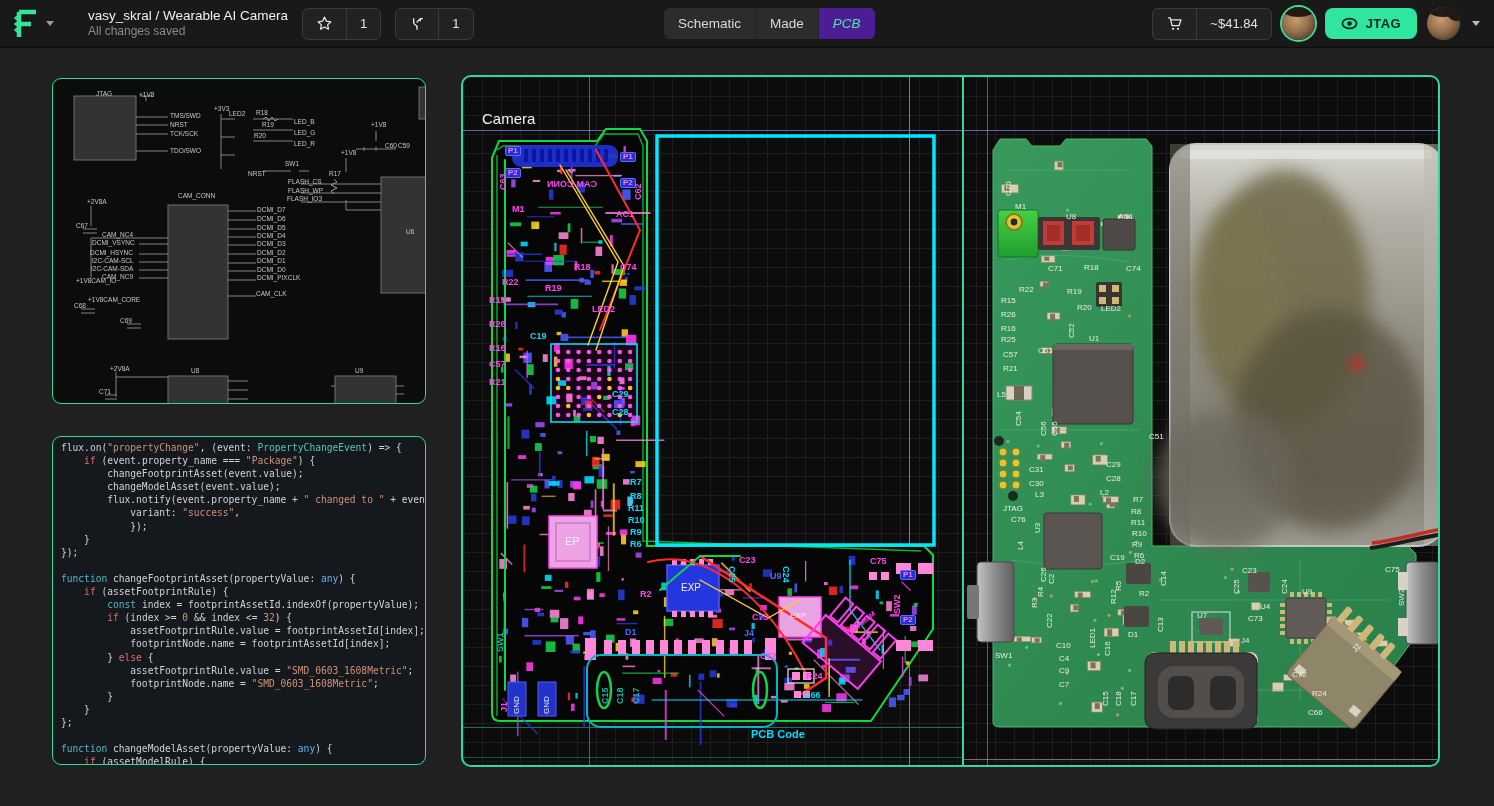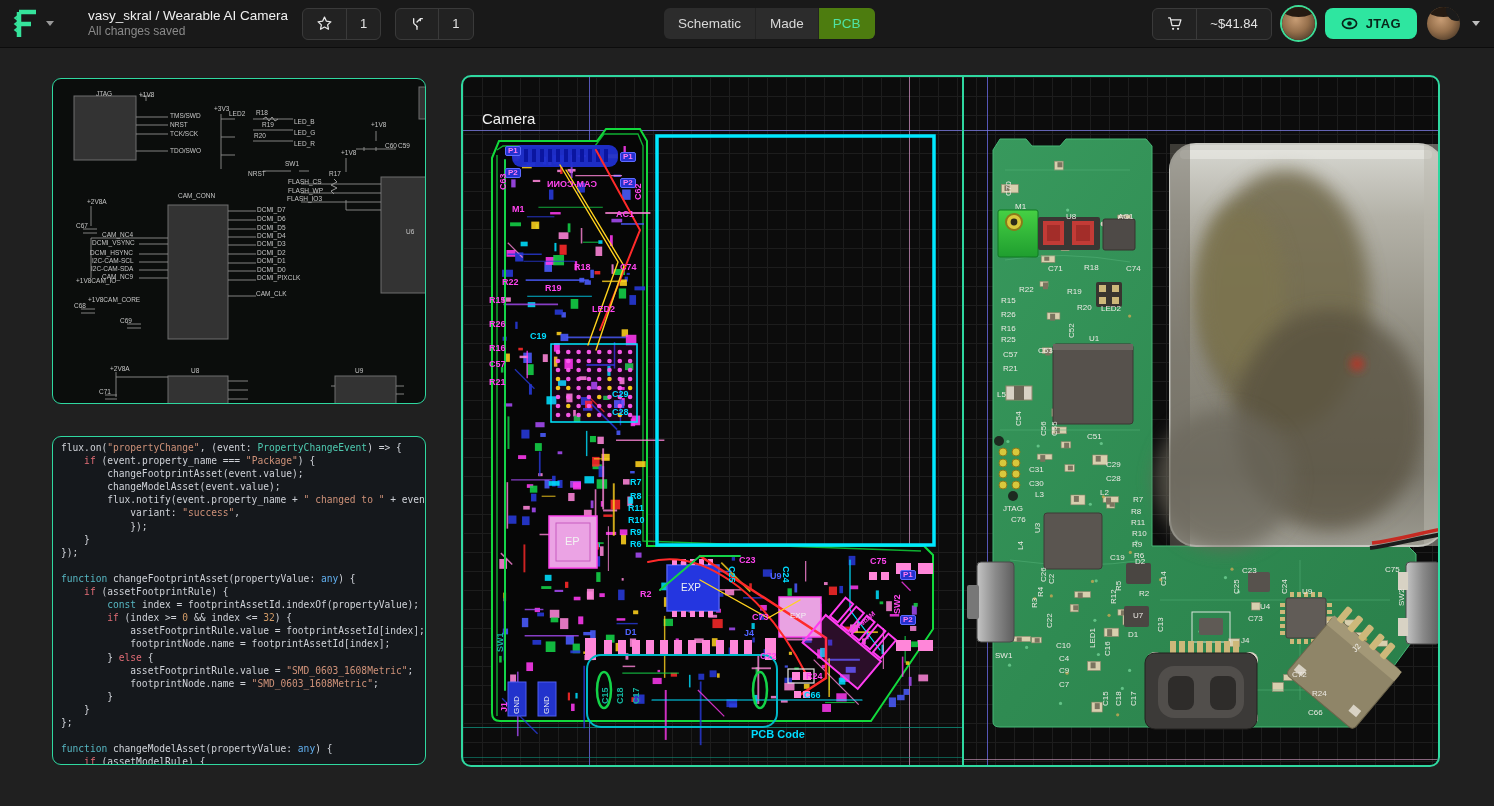--- a/index.html
+++ b/index.html
@@ -17,21 +17,21 @@
   .proj .s{color:#8a8a8a;font-size:12px;}
   .pill-group{display:flex;align-items:stretch;border:1px solid #3a3a3a;border-radius:6px;
     overflow:hidden;height:30px;margin-left:14px;background:#222;}
   .pill-cell{display:flex;align-items:center;justify-content:center;padding:0 13px;color:#e3e3e3;
     font-size:13px;cursor:pointer;}
   .pill-cell + .pill-cell{border-left:1px solid #3a3a3a;}
   .tabs{position:absolute;left:664px;top:8px;display:flex;background:#2c2c2c;border-radius:6px;
     overflow:hidden;height:31px;}
   .tab{display:flex;align-items:center;padding:0 14px;color:#d8d8d8;font-size:13.5px;cursor:pointer;}
   .tab + .tab{border-left:1px solid #232323;}
-  .tab.active{background:#4d7c0f;color:#4fe3a3;}
+  .tab.active{background:#4c1d95;color:#4fe3a3;font-style:italic;}
   .tb-right{position:absolute;right:14px;top:7px;display:flex;align-items:center;gap:10px;}
   .avatar{width:33px;height:33px;border-radius:50%;
     background:radial-gradient(circle at 42% 38%, #c79c74 0%, #96704c 45%, #55402c 80%, #3a2c20 100%);
     position:relative;overflow:hidden;cursor:pointer;flex:none;}
   .avatar.ring{box-shadow:0 0 0 2px #3ddc97;}
   .avatar .hair{position:absolute;left:0;top:-6px;width:100%;height:16px;border-radius:50%;background:#241a12;}
   .avatar .wedge{position:absolute;right:-8px;top:-8px;width:22px;height:22px;border-radius:50%;background:#1b1b1b;}
   .share-btn{display:flex;align-items:center;gap:8px;background:#2ee6a0;color:#08261a;font-weight:700;
     font-size:13px;letter-spacing:.4px;border-radius:8px;padding:8px 16px;cursor:pointer;}
   .menu-caret{width:0;height:0;border-left:4px solid transparent;border-right:4px solid transparent;
@@ -1141,21 +1141,21 @@
       <span class="lbl l-ren" style="left: 1001px; top: 336px;">R25</span>
       <span class="lbl l-ren" style="left: 1068px; top: 338px; transform: rotate(-90deg);">C52</span>
       <span class="lbl l-ren" style="left: 1089px; top: 335px;">U1</span>
       <span class="lbl l-ren" style="left: 1003px; top: 351px;">C57</span>
       <span class="lbl l-ren" style="left: 1038px; top: 347px;">C53</span>
       <span class="lbl l-ren" style="left: 1003px; top: 365px;">R21</span>
       <span class="lbl l-ren" style="left: 997px; top: 391px;">L5</span>
       <span class="lbl l-ren" style="left: 1015px; top: 426px; transform: rotate(-90deg);">C54</span>
       <span class="lbl l-ren" style="left: 1040px; top: 436px; transform: rotate(-90deg);">C56</span>
       <span class="lbl l-ren" style="left: 1051px; top: 436px; transform: rotate(-90deg);">C55</span>
-      <span class="lbl l-ren" style="left: 1087px; top: 433px;">C51</span>
+      <span class="lbl l-ren" style="left: 1149px; top: 433px;">C51</span>
       <span class="lbl l-ren" style="left: 1029px; top: 466px;">C31</span>
       <span class="lbl l-ren" style="left: 1106px; top: 461px;">C29</span>
       <span class="lbl l-ren" style="left: 1029px; top: 480px;">C30</span>
       <span class="lbl l-ren" style="left: 1106px; top: 475px;">C28</span>
       <span class="lbl l-ren" style="left: 1035px; top: 491px;">L3</span>
       <span class="lbl l-ren" style="left: 1100px; top: 489px;">L2</span>
       <span class="lbl l-ren" style="left: 1003px; top: 505px;">JTAG</span>
       <span class="lbl l-ren" style="left: 1011px; top: 516px;">C76</span>
       <span class="lbl l-ren" style="left: 1034px; top: 533px; transform: rotate(-90deg);">U3</span>
       <span class="lbl l-ren" style="left: 1017px; top: 550px; transform: rotate(-90deg);">L4</span>
@@ -1177,21 +1177,21 @@
       <span class="lbl l-ren" style="left: 1160px; top: 586px; transform: rotate(-90deg);">C14</span>
       <span class="lbl l-ren" style="left: 1157px; top: 632px; transform: rotate(-90deg);">C13</span>
       <span class="lbl l-ren" style="left: 1046px; top: 628px; transform: rotate(-90deg);">C22</span>
       <span class="lbl l-ren" style="left: 1056px; top: 642px;">C10</span>
       <span class="lbl l-ren" style="left: 1059px; top: 655px;">C4</span>
       <span class="lbl l-ren" style="left: 1059px; top: 667px;">C9</span>
       <span class="lbl l-ren" style="left: 1059px; top: 681px;">C7</span>
       <span class="lbl l-ren" style="left: 1089px; top: 648px; transform: rotate(-90deg);">LED1</span>
       <span class="lbl l-ren" style="left: 1104px; top: 656px; transform: rotate(-90deg);">C16</span>
       <span class="lbl l-ren" style="left: 1128px; top: 631px;">D1</span>
-      <span class="lbl l-ren" style="left: 1133px; top: 612px;">U7</span>
+      <span class="lbl l-ren" style="left: 1197px; top: 612px;">U7</span>
       <span class="lbl l-ren" style="left: 1241px; top: 637px;">J4</span>
       <span class="lbl l-ren" style="left: 1242px; top: 567px;">C23</span>
       <span class="lbl l-ren" style="left: 1233px; top: 594px; transform: rotate(-90deg);">C25</span>
       <span class="lbl l-ren" style="left: 1281px; top: 594px; transform: rotate(-90deg);">C24</span>
       <span class="lbl l-ren" style="left: 1260px; top: 603px;">U4</span>
       <span class="lbl l-ren" style="left: 1248px; top: 615px;">C73</span>
       <span class="lbl l-ren" style="left: 1302px; top: 588px;">U9</span>
       <span class="lbl l-ren" style="left: 1292px; top: 671px;">C72</span>
       <span class="lbl l-ren" style="left: 1351px; top: 649px; transform: rotate(-50deg);">J2</span>
       <span class="lbl l-ren" style="left: 1312px; top: 690px;">R24</span>

